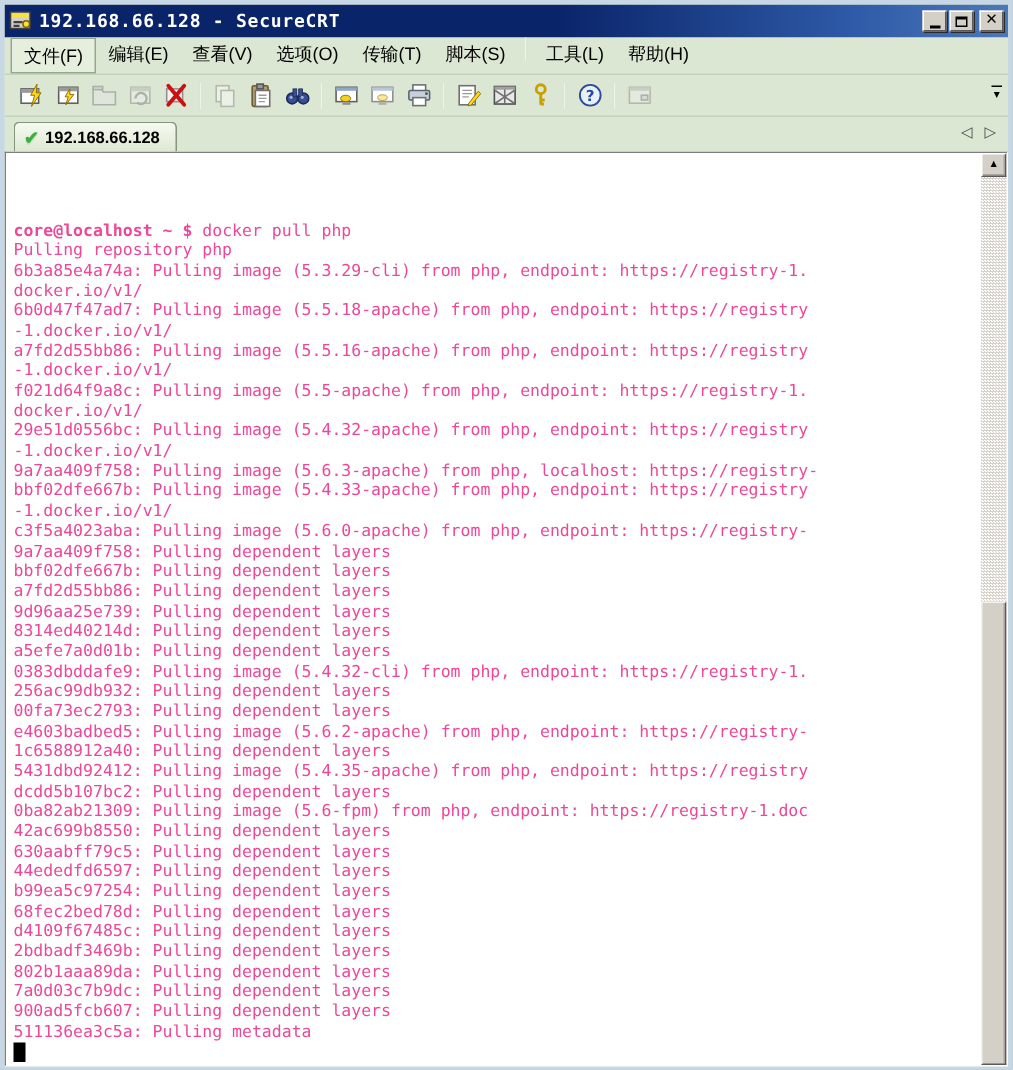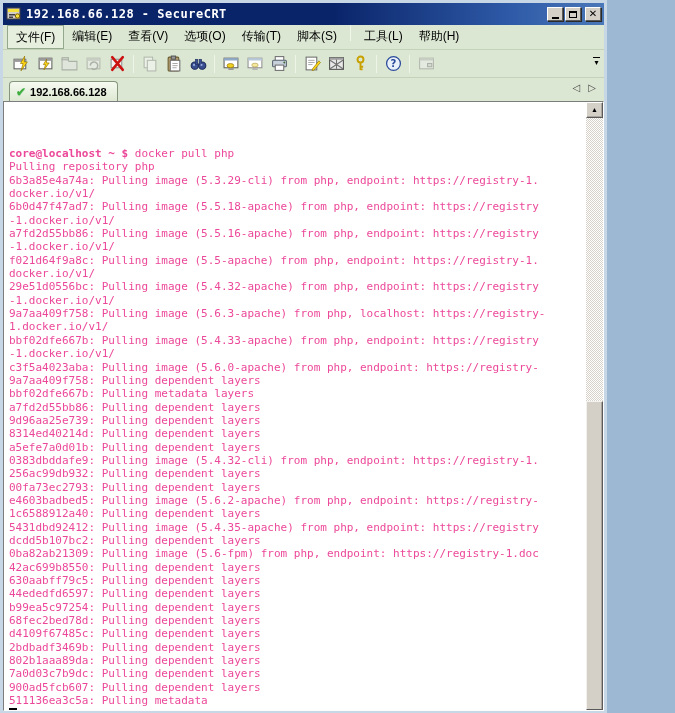--- a/index.html
+++ b/index.html
@@ -1,18 +1,18 @@
 <!DOCTYPE html>
 <html><head>
 <meta charset="utf-8">
 <style>
   * { box-sizing: border-box; margin: 0; padding: 0; }
   html,body { width:675px; height:713px; background:#9db8d2; font-family:"Liberation Sans", sans-serif; }
   .window {
-    width:607px; height:713px;
+    width:675px; height:713px;
     background:#dce7d3;
     border:3px solid #c7d7e6;
     border-bottom-width:2px;
     display:flex; flex-direction:column;
     overflow:hidden;
   }
   
   .titlebar {
     height:22px; flex:0 0 22px;
     background:linear-gradient(90deg,#0a246a 0%,#0a246a 55%,#2f5ba8 85%,#4a78b8 100%);
@@ -296,26 +296,25 @@
           <div class="line"><span class="b"></span><span class="t">docker.io/v1/</span></div>
           <div class="line"><span class="b"></span><span class="t">6b0d47f47ad7: Pulling image (5.5.18-apache) from php, endpoint: https://registry</span></div>
           <div class="line"><span class="b"></span><span class="t">-1.docker.io/v1/</span></div>
           <div class="line"><span class="b"></span><span class="t">a7fd2d55bb86: Pulling image (5.5.16-apache) from php, endpoint: https://registry</span></div>
           <div class="line"><span class="b"></span><span class="t">-1.docker.io/v1/</span></div>
           <div class="line"><span class="b"></span><span class="t">f021d64f9a8c: Pulling image (5.5-apache) from php, endpoint: https://registry-1.</span></div>
           <div class="line"><span class="b"></span><span class="t">docker.io/v1/</span></div>
           <div class="line"><span class="b"></span><span class="t">29e51d0556bc: Pulling image (5.4.32-apache) from php, endpoint: https://registry</span></div>
           <div class="line"><span class="b"></span><span class="t">-1.docker.io/v1/</span></div>
           <div class="line"><span class="b"></span><span class="t">9a7aa409f758: Pulling image (5.6.3-apache) from php, localhost: https://registry-</span></div>
-          <div class="line"><span class="b"></span><span class="t">1.docker.io/v1/</span></div>
           <div class="line"><span class="b"></span><span class="t">bbf02dfe667b: Pulling image (5.4.33-apache) from php, endpoint: https://registry</span></div>
           <div class="line"><span class="b"></span><span class="t">-1.docker.io/v1/</span></div>
           <div class="line"><span class="b"></span><span class="t">c3f5a4023aba: Pulling image (5.6.0-apache) from php, endpoint: https://registry-</span></div>
           <div class="line"><span class="b"></span><span class="t">9a7aa409f758: Pulling dependent layers</span></div>
-          <div class="line"><span class="b"></span><span class="t">bbf02dfe667b: Pulling metadata layers</span></div>
+          <div class="line"><span class="b"></span><span class="t">bbf02dfe667b: Pulling dependent layers</span></div>
           <div class="line"><span class="b"></span><span class="t">a7fd2d55bb86: Pulling dependent layers</span></div>
           <div class="line"><span class="b"></span><span class="t">9d96aa25e739: Pulling dependent layers</span></div>
           <div class="line"><span class="b"></span><span class="t">8314ed40214d: Pulling dependent layers</span></div>
           <div class="line"><span class="b"></span><span class="t">a5efe7a0d01b: Pulling dependent layers</span></div>
           <div class="line"><span class="b"></span><span class="t">0383dbddafe9: Pulling image (5.4.32-cli) from php, endpoint: https://registry-1.</span></div>
           <div class="line"><span class="b"></span><span class="t">256ac99db932: Pulling dependent layers</span></div>
           <div class="line"><span class="b"></span><span class="t">00fa73ec2793: Pulling dependent layers</span></div>
           <div class="line"><span class="b"></span><span class="t">e4603badbed5: Pulling image (5.6.2-apache) from php, endpoint: https://registry-</span></div>
           <div class="line"><span class="b"></span><span class="t">1c6588912a40: Pulling dependent layers</span></div>
           <div class="line"><span class="b"></span><span class="t">5431dbd92412: Pulling image (5.4.35-apache) from php, endpoint: https://registry</span></div>

